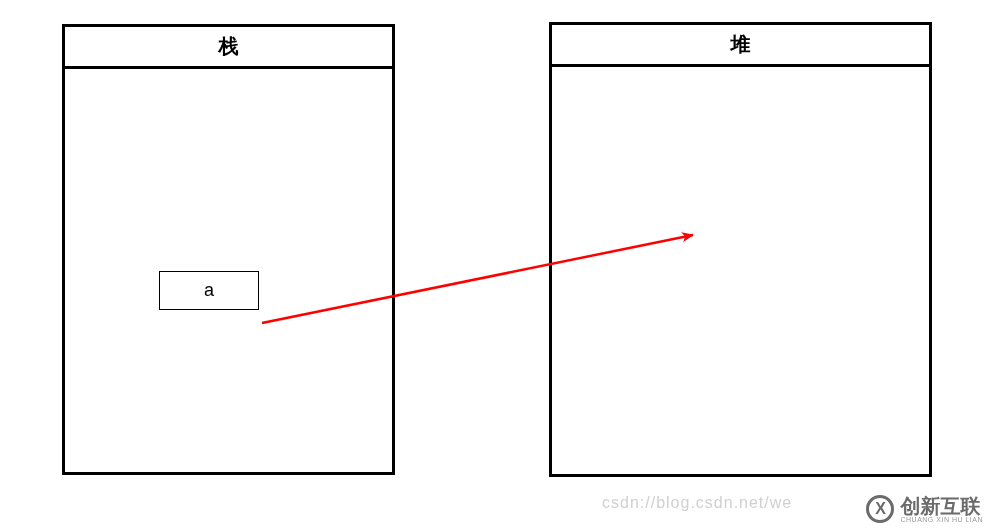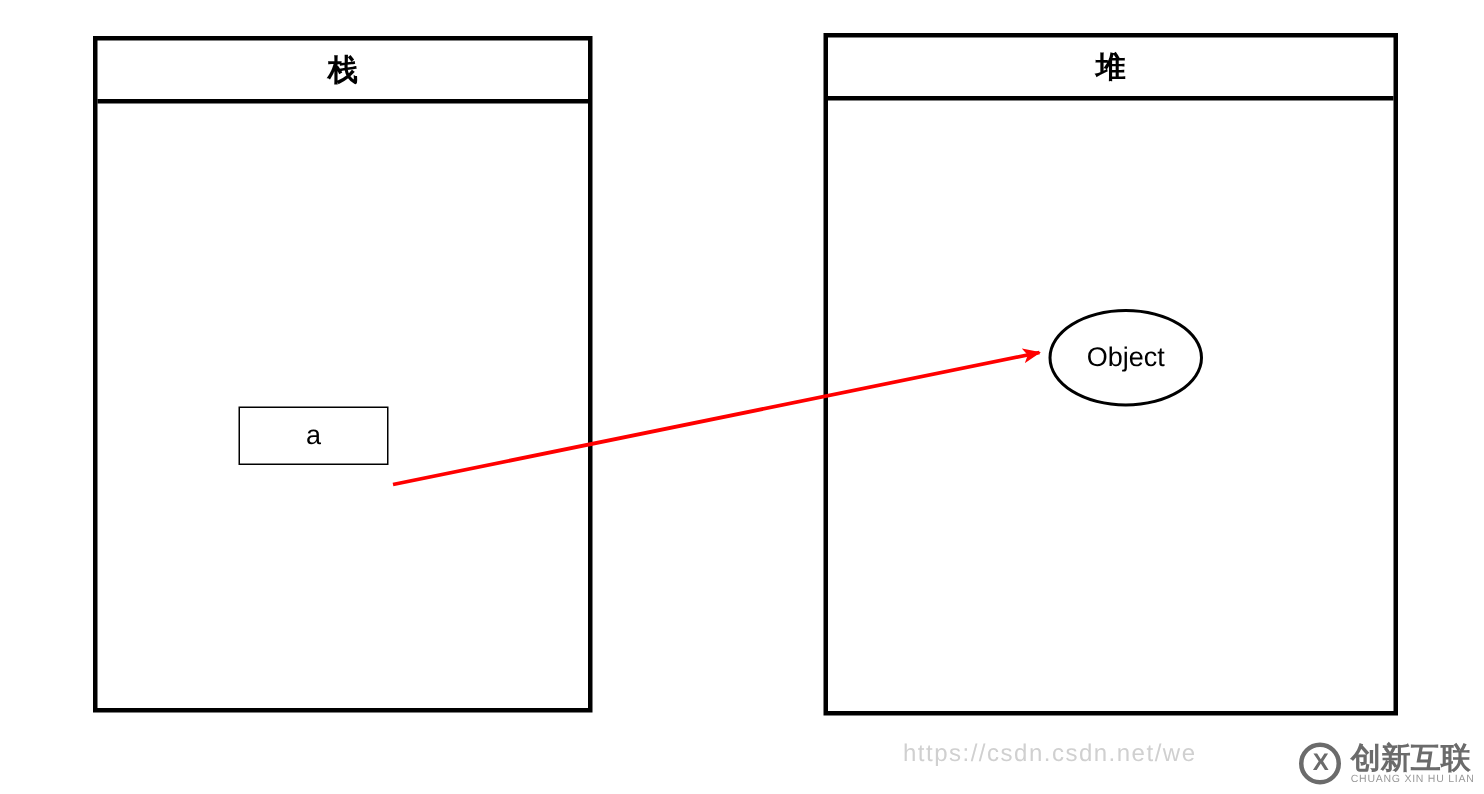--- a/index.html
+++ b/index.html
@@ -21,35 +21,32 @@
 
 <div class="panel" style="left:62px; top:24px; width:333px; height:451px;">
   <div class="panel-header">栈</div>
   <div class="var-box" style="left:94px; top:244px; width:100px;">
     <span>a</span>
   </div>
 </div>
 
 <div class="panel" style="left:549px; top:22px; width:383px; height:455px;">
   <div class="panel-header">堆</div>
-  <div class="obj-ellipse" style="left:147px; top:181px; width:103px; height:65px;">
-    <span>Object</span>
-  </div>
 </div>
 
 <svg class="arrow-svg" width="989" height="529">
   <defs>
     <marker id="ahead" markerWidth="12" markerHeight="10" refX="11" refY="5" orient="auto" markerUnits="userSpaceOnUse">
       <path d="M0,0 L12,5 L0,10 L3,5 Z" fill="#ff0000"></path>
     </marker>
   </defs>
   <line x1="262" y1="323" x2="693" y2="235" stroke="#ff0000" stroke-width="2.5" marker-end="url(#ahead)"></line>
 </svg>
 
-<div class="watermark-text" style="left:602px; top:494px;">https://csdn.csdn.net/we</div>
+<div class="watermark-text" style="left:602px; top:494px;">csdn://blog.csdn.net/we</div>
 <div class="watermark-logo" style="right:6px; bottom:6px;">
   <div class="logo-shape">
     <span>X</span>
   </div>
   <div class="logo-text">
     <span class="logo-cn">创新互联</span>
     <span class="logo-py">CHUANG XIN HU LIAN</span>
   </div>
 </div>
 

